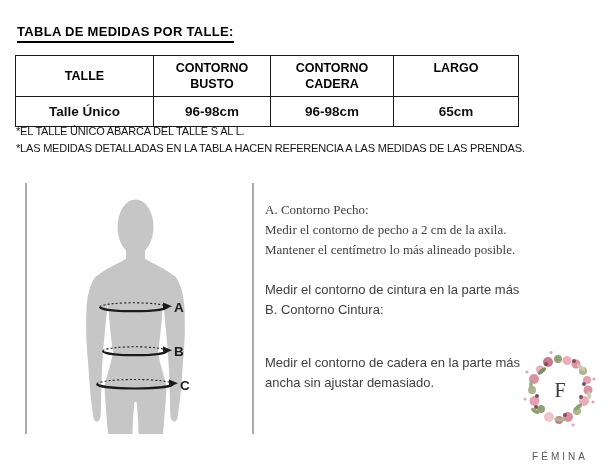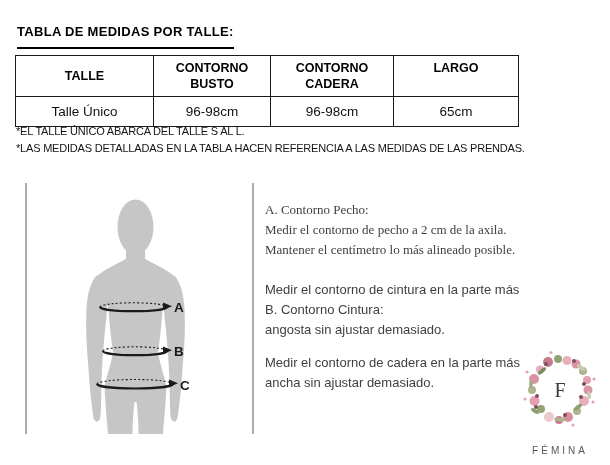--- a/index.html
+++ b/index.html
@@ -4,42 +4,42 @@
 <style>
   html,body{margin:0;padding:0;}
   body{
     width:610px;height:465px;background:#ffffff;position:relative;
     font-family:"Liberation Sans","DejaVu Sans",sans-serif;color:#1a1a1a;
     overflow:hidden;
   }
   .page-title{
     position:absolute;left:17px;top:24px;
     font-size:13px;font-weight:bold;letter-spacing:.3px;color:#000;
-    display:inline-block;border-bottom:2px solid #000;padding-bottom:8px;
+    display:inline-block;border-bottom:2px solid #000;padding-bottom:2px;
   }
   table.size-table{
     position:absolute;left:15px;top:55px;width:503px;
     border-collapse:collapse;table-layout:fixed;
   }
   .size-table th,.size-table td{
     border:1.5px solid #1a1a1a;text-align:center;padding:2px 6px;
   }
   .size-table th{
     font-size:12.5px;font-weight:bold;vertical-align:top;height:34px;
     line-height:16px;padding-top:4px;color:#000;
   }
   .size-table th.v-mid{vertical-align:middle;padding-top:2px;}
-  .size-table td{font-size:13.5px;font-weight:normal;height:25px;color:#111;}
+  .size-table td{font-size:13.5px;font-weight:bold;height:25px;color:#111;}
   .notes{position:absolute;left:16px;top:123px;font-size:11px;line-height:17px;
     color:#141414;letter-spacing:-.2px;white-space:nowrap;}
   .figure-wrap{position:absolute;left:23px;top:180px;width:233px;height:256px;}
   .instr{position:absolute;left:265px;width:285px;font-size:13px;line-height:20px;color:#404040;}
   .instr-a{top:200px;font-family:Liberation Serif, serif;} .instr-b{top:280px;} .instr-c{top:353px;}
   .logo{position:absolute;left:514px;top:350px;width:92px;text-align:center;}
-  .brand-name{margin-top:11px;font-size:10px;letter-spacing:3px;color:#575757;
+  .brand-name{margin-top:17px;font-size:10px;letter-spacing:3px;color:#575757;
     font-weight:normal;}
   .arrow-line{stroke:#1a1a1a;fill:none;}
   .fig-label{font-size:13.5px;font-weight:600;fill:#1a1a1a;
     font-family:"Liberation Sans",sans-serif;}
   .logo-f{font-family:"Liberation Serif","DejaVu Serif",serif;font-size:20px;fill:#3b3b3b;}
 </style>
 </head>
 <body>
 
 <div class="page-title">TABLA DE MEDIDAS POR TALLE:</div>
@@ -139,21 +139,20 @@
 </div>
 
 <div class="instr instr-a">
   <div>A. Contorno Pecho:</div>
   <div>Medir el contorno de pecho a 2 cm de la axila.</div>
   <div>Mantener el centímetro lo más alineado posible.</div>
 </div>
 <div class="instr instr-b">
   <div>Medir el contorno de cintura en la parte más</div>
   <div>B. Contorno Cintura:</div>
-  <div>angosta sin ajustar demasiado.</div>
 </div>
 <div class="instr instr-c">
   <div>Medir el contorno de cadera en la parte más</div>
   <div>ancha sin ajustar demasiado.</div>
 </div>
 
 <div class="logo">
   <svg width="92" height="80" viewBox="0 0 92 80" xmlns="http://www.w3.org/2000/svg">
     <g>
       <circle cx="74" cy="40" r="4.5" fill="#db93a4"></circle>

